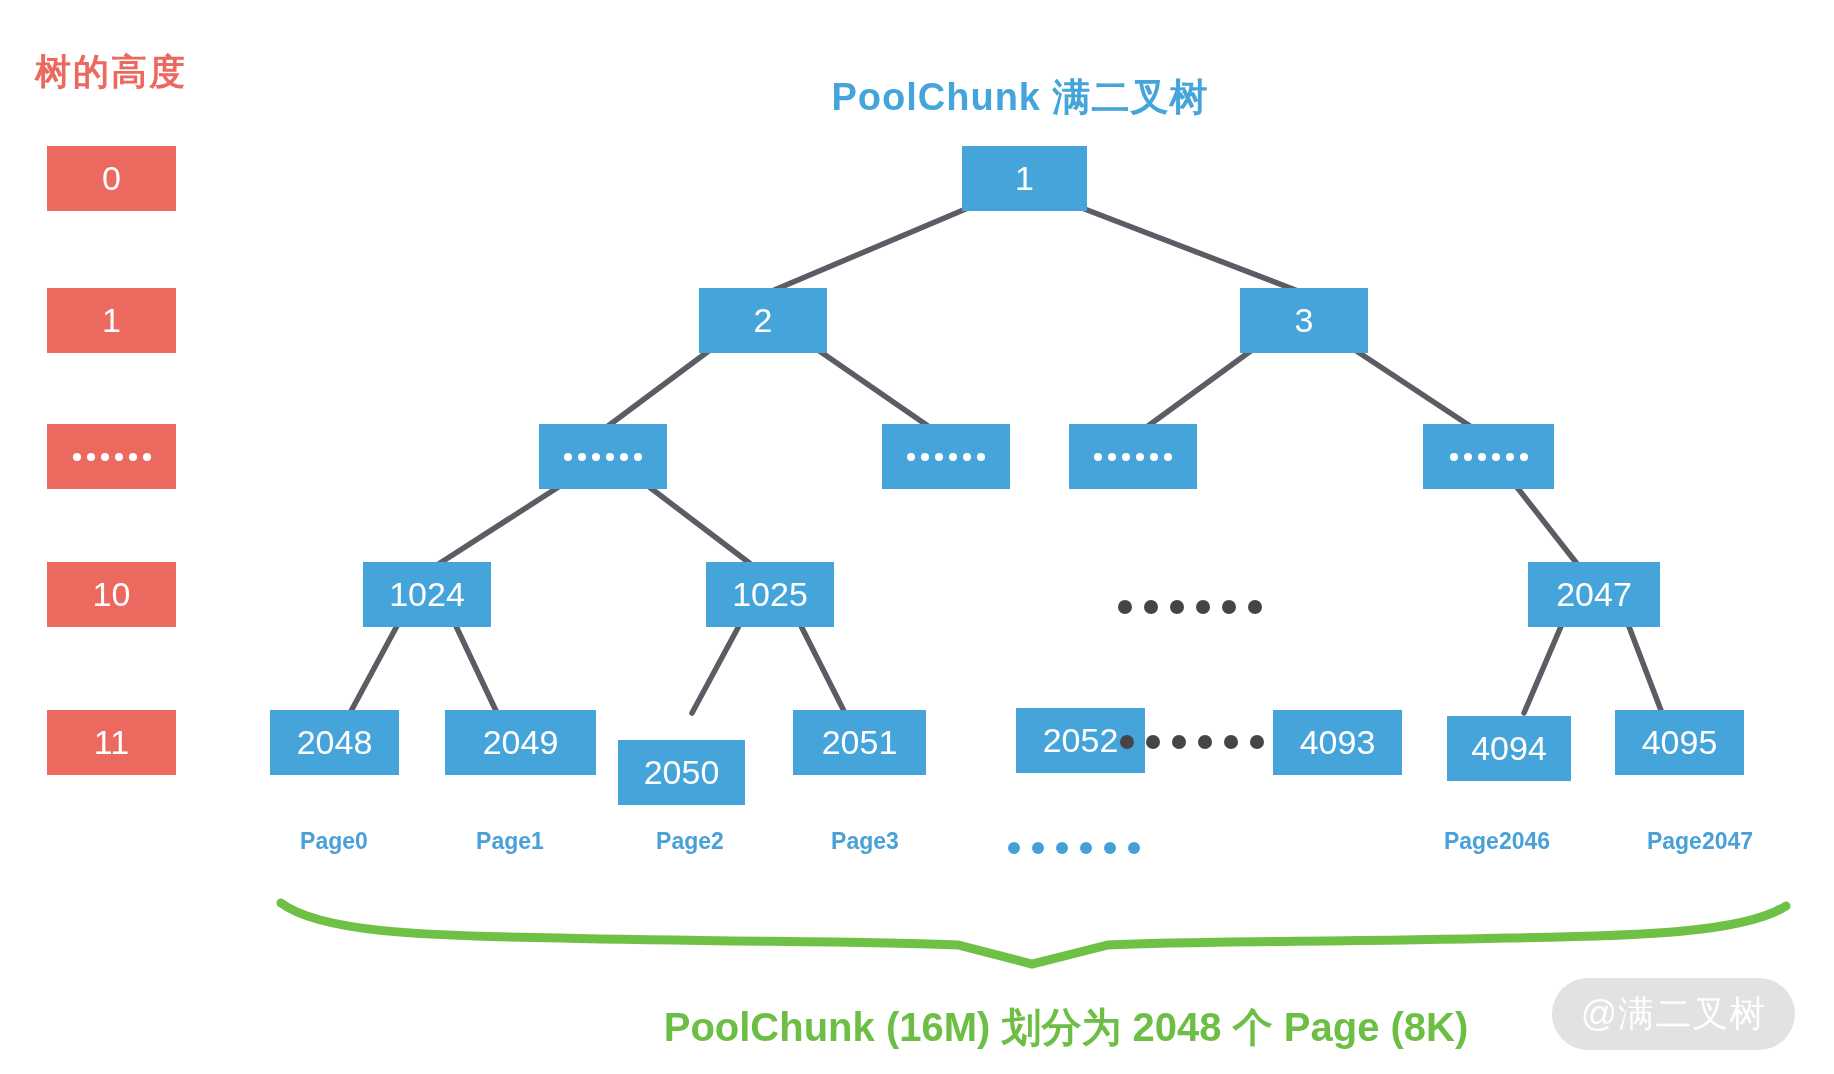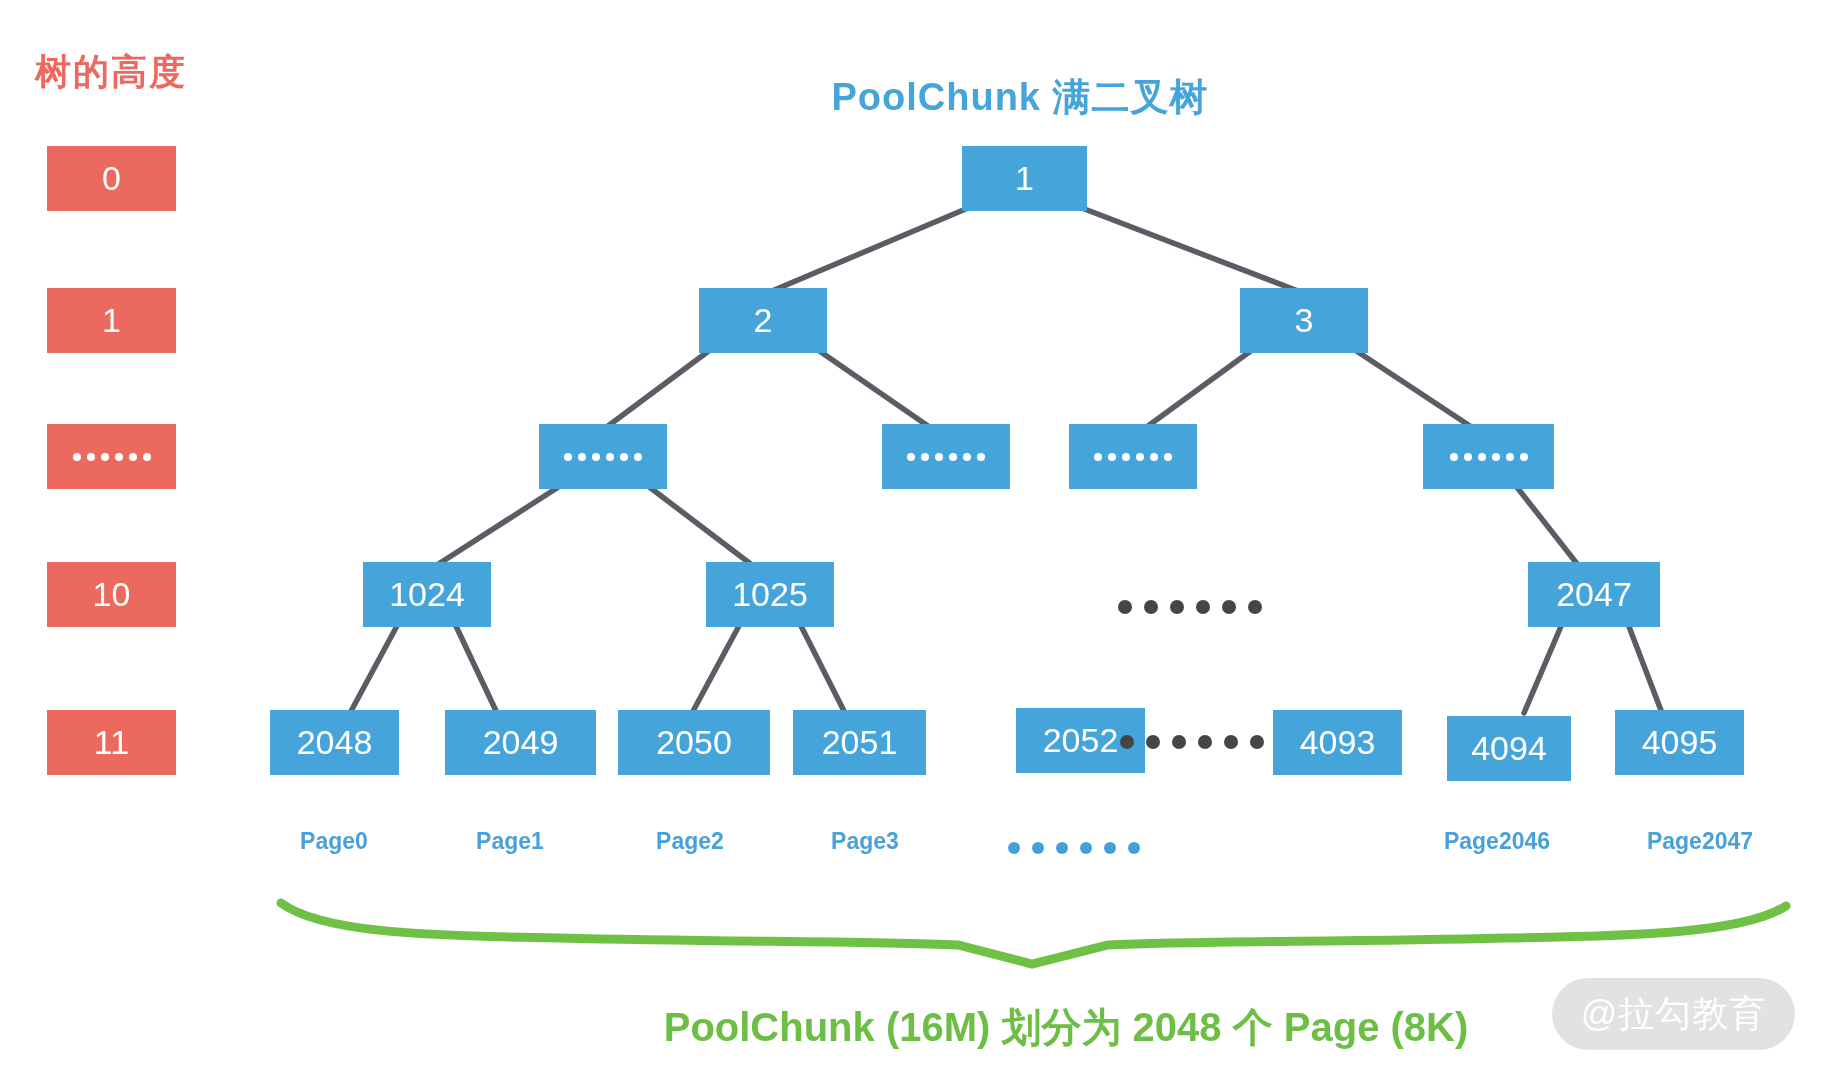--- a/index.html
+++ b/index.html
@@ -127,21 +127,21 @@
       <i class="d"></i>
       <i class="d"></i>
   </div>
 
   <div class="node blue" style="left:363px;top:562px;width:128px">1024</div>
   <div class="node blue" style="left:706px;top:562px;width:128px">1025</div>
   <div class="node blue" style="left:1528px;top:562px;width:132px">2047</div>
 
   <div class="node blue" style="left:270px;top:710px;width:129px">2048</div>
   <div class="node blue" style="left:445px;top:710px;width:151px">2049</div>
-  <div class="node blue" style="left:618px;top:710px;width:152px">2050</div>
+  <div class="node blue" style="left:618px;top:740px;width:127px">2050</div>
   <div class="node blue" style="left:793px;top:710px;width:133px">2051</div>
   <div class="node blue" style="left:1016px;top:708px;width:129px">2052</div>
   <div class="node blue" style="left:1273px;top:710px;width:129px">4093</div>
   <div class="node blue" style="left:1447px;top:716px;width:124px">4094</div>
   <div class="node blue" style="left:1615px;top:710px;width:129px">4095</div>
 
   <div class="dotrow dark" style="left:1112px;top:600px">
     <i class="d"></i>
       <i class="d"></i>
       <i class="d"></i>
@@ -167,15 +167,15 @@
   </div>
 
   <div class="page-label" style="left:334px">Page0</div>
   <div class="page-label" style="left:510px">Page1</div>
   <div class="page-label" style="left:690px">Page2</div>
   <div class="page-label" style="left:865px">Page3</div>
   <div class="page-label" style="left:1497px">Page2046</div>
   <div class="page-label" style="left:1700px">Page2047</div>
 
   <div class="caption">PoolChunk (16M) 划分为 2048 个 Page (8K)</div>
-  <div class="watermark">@拉勾教育</div>
+  <div class="watermark">@满二叉树</div>
 
 </div>
 
 </body></html>

